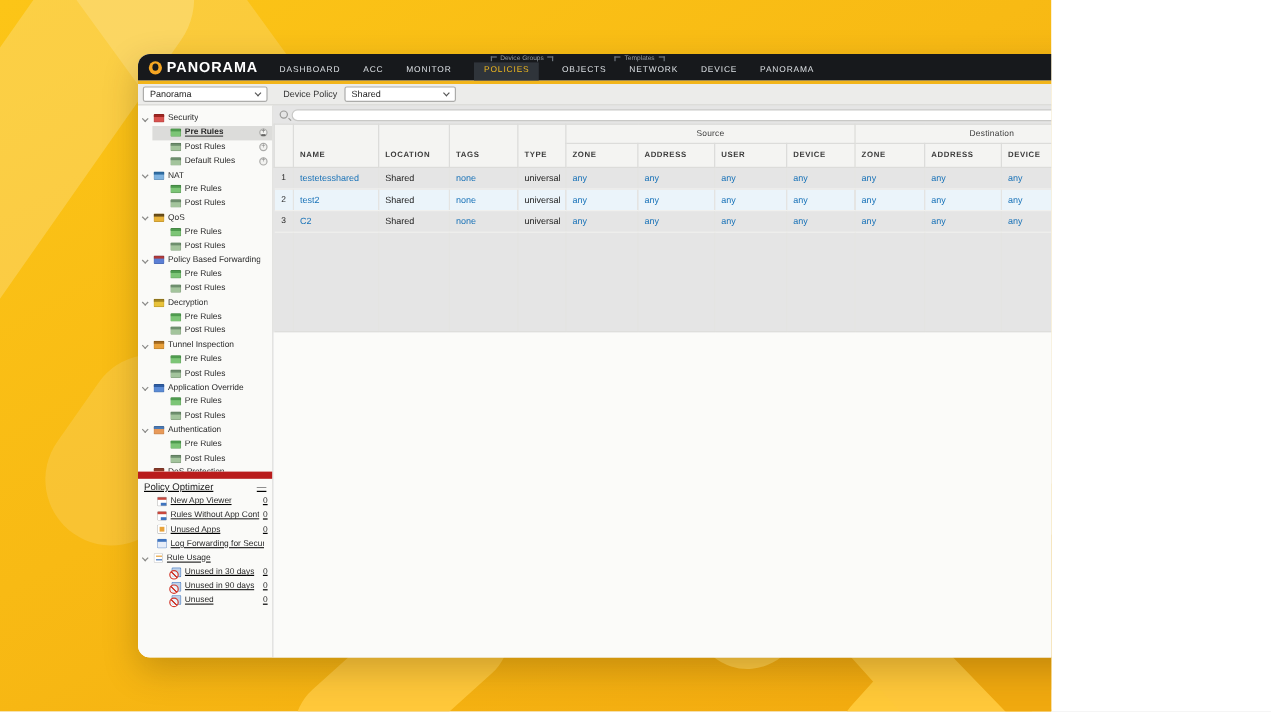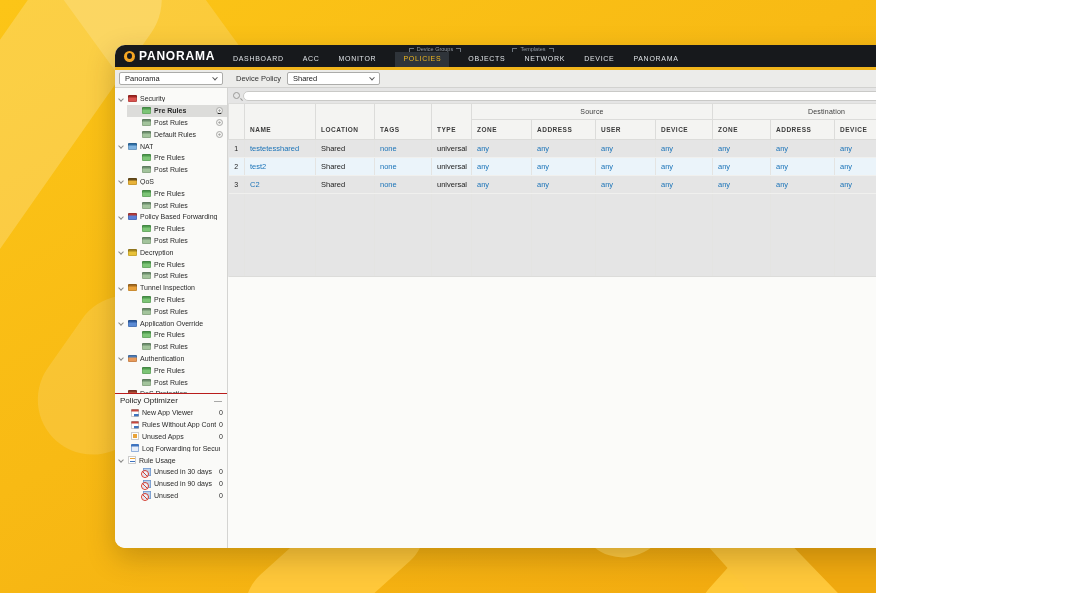--- a/index.html
+++ b/index.html
@@ -55,21 +55,21 @@
   .trow { height:11.8px; display:flex; align-items:center; font-size:7px; color:#2A2A2A; cursor:pointer; white-space:nowrap; }
   .trow.section { padding-left:4px; gap:3px; }
   .trow.child { padding-left:27px; gap:3px; }
   .trow.child.selected { background:#DCDCDA; font-weight:bold; text-decoration:underline; margin-left:12px; padding-left:15px; }
   .tchev { width:4px; height:4px; border-right:1px solid #8A8A88; border-bottom:1px solid #8A8A88; transform:rotate(45deg); margin-right:2px; flex:0 0 auto; }
   .ti { width:9px; height:7px; border-radius:1px; flex:0 0 auto;
         background:linear-gradient(var(--c2),var(--c2)) top/100% 2.5px no-repeat, var(--c1); box-shadow:inset 0 0 0 .5px rgba(0,0,0,.25); }
   .tlabel { overflow:hidden; text-overflow:clip; }
   .plus { margin-left:auto; margin-right:4px; width:7px; height:7px; border:1px solid #ABABA9; border-radius:50%; color:#8A8A88;
           font-size:6px; line-height:5px; text-align:center; flex:0 0 auto; background:#F2F2F0; }
-  .po { border-top:1px solid #b91c1c; flex:1 1 auto; }
+  .po { border-top:6px solid #b91c1c; flex:1 1 auto;text-decoration:underline; }
   .po-header { height:13px; display:flex; align-items:center; justify-content:space-between; padding:0 5px; font-size:8px; color:#222; }
   .po-min { color:#555; font-size:8px; cursor:pointer; }
   .po-row { height:11.8px; display:flex; align-items:center; gap:3px; padding-left:16px; padding-right:4px; font-size:7px; color:#2A2A2A; cursor:pointer; white-space:nowrap; }
   .po-row .count { margin-left:auto; flex:0 0 auto; }
   .po-row.group { padding-left:4px; }
   .po-row.sub { padding-left:28px; }
   .po-icon { position:relative; width:8px; height:8px; flex:0 0 auto; border-radius:1px; }
   .pi-window { background:linear-gradient(#C9473C,#C9473C) top/100% 2.5px no-repeat,
                linear-gradient(#3F74BF,#3F74BF) bottom right/5px 2.5px no-repeat,#fff; box-shadow:inset 0 0 0 .5px #999; }
   .pi-apps { background:linear-gradient(#E8A33A,#E8A33A) center/4px 4px no-repeat,#fff; box-shadow:inset 0 0 0 .5px #999; }

